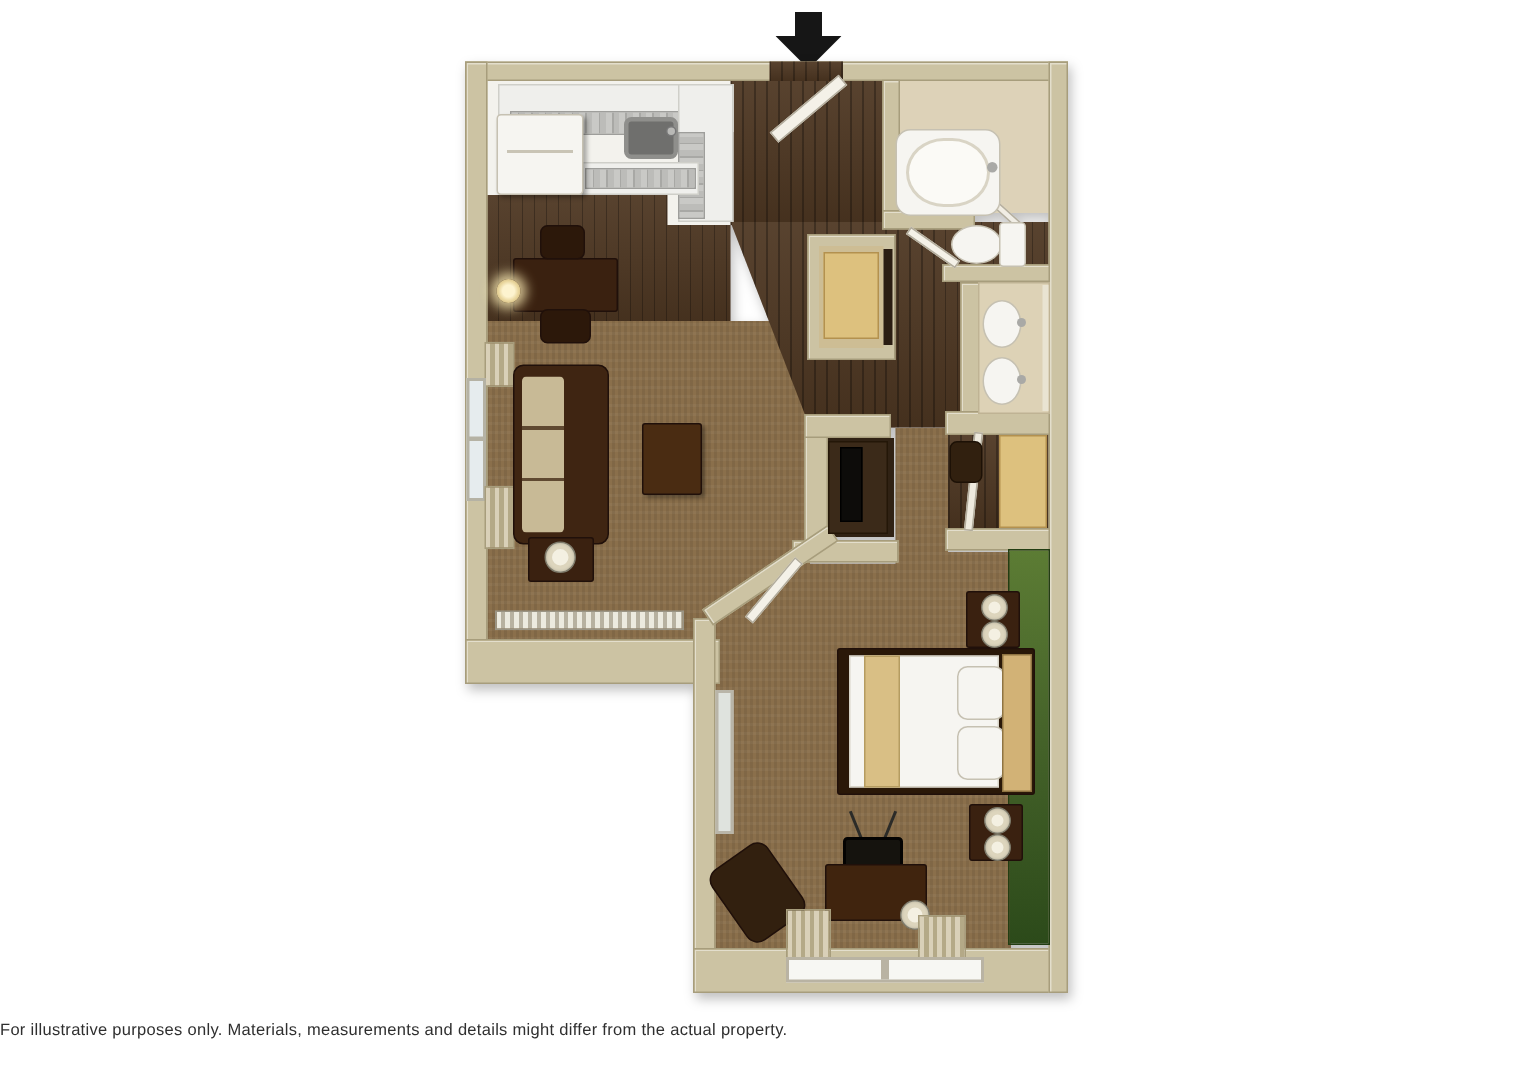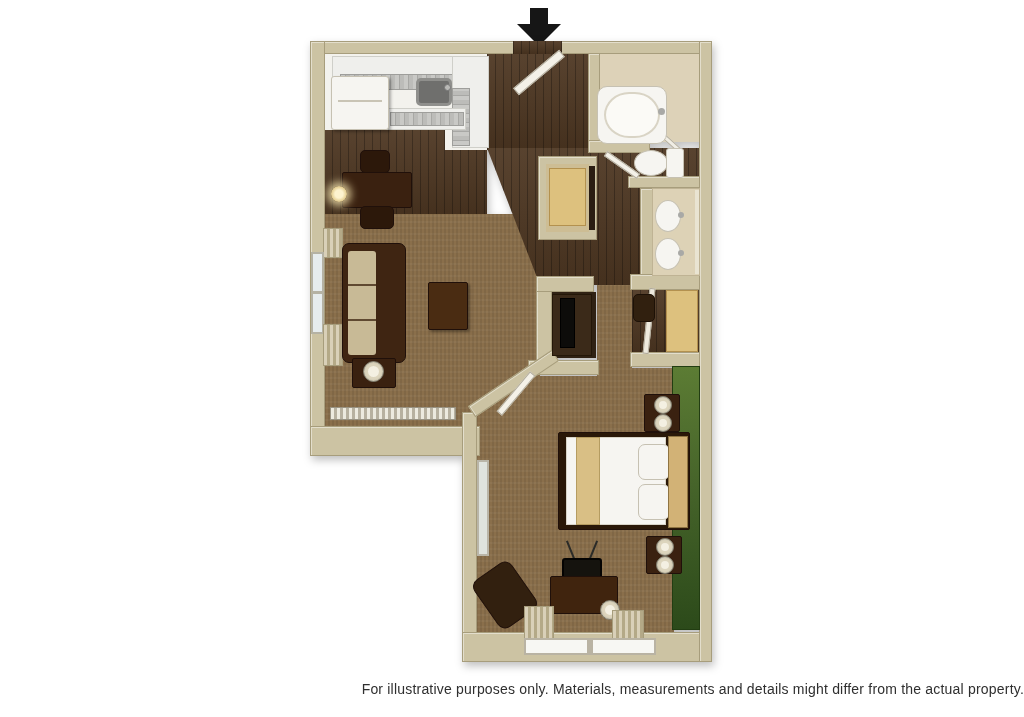--- a/index.html
+++ b/index.html
@@ -22,22 +22,22 @@
   .tan{background:#ddc17e;border:1px solid #b3914f;}
   .ribs{background:repeating-linear-gradient(90deg,#c9c9c6 0 4px,#a8a8a5 4px 5px,#bcbcb9 5px 9px);border:1px solid #9e9e9b;}
   .ribs-h{background:repeating-linear-gradient(0deg,#c9c9c6 0 4px,#a8a8a5 4px 5px,#bcbcb9 5px 9px);border:1px solid #9e9e9b;}
   .counter{background:#efefec;border:1px solid #cfcfc9;}
   .lamp{background:#f4f0e2;border:1px solid #7d7a6a;border-radius:50%;
         box-shadow:inset 0 0 0 4px rgba(205,195,165,.6), inset 0 0 2px rgba(0,0,0,.45);}
   .green{background:linear-gradient(180deg,#5c7c34 0%,#46642a 45%,#2c4a1a 100%);border:1px solid #223d12;}
   .door{background:#f4f1e8;border:1px solid #b2ac9c;}
   .stripes{background:repeating-linear-gradient(90deg,#d9d0b8 0 3px,#b4a987 3px 6px);border:1px solid #a79d7c;}
   .heater{background:repeating-linear-gradient(90deg,#eceadf 0 3px,#b7b1a0 3px 6px);border:1px solid #9a9484;}
-  .disclaimer{position:absolute;left:0;top:681px;width:1024px;text-align:right;
-        font-size:14px;color:#2f2f2f;letter-spacing:.2px;}
+  .disclaimer{position:absolute;left:0;top:681px;width:1024px;text-align:left;
+        font-size:11px;color:#2f2f2f;letter-spacing:.2px;}
 </style>
 </head>
 <body>
 
 <div class="stage">
 
   <svg class="abs" style="left:517px;top:8px;" width="44" height="38" viewBox="0 0 44 38">
     <polygon points="13,0 31,0 31,16 44,16 22,38 0,16 13,16" fill="#161616"></polygon>
   </svg>
 

